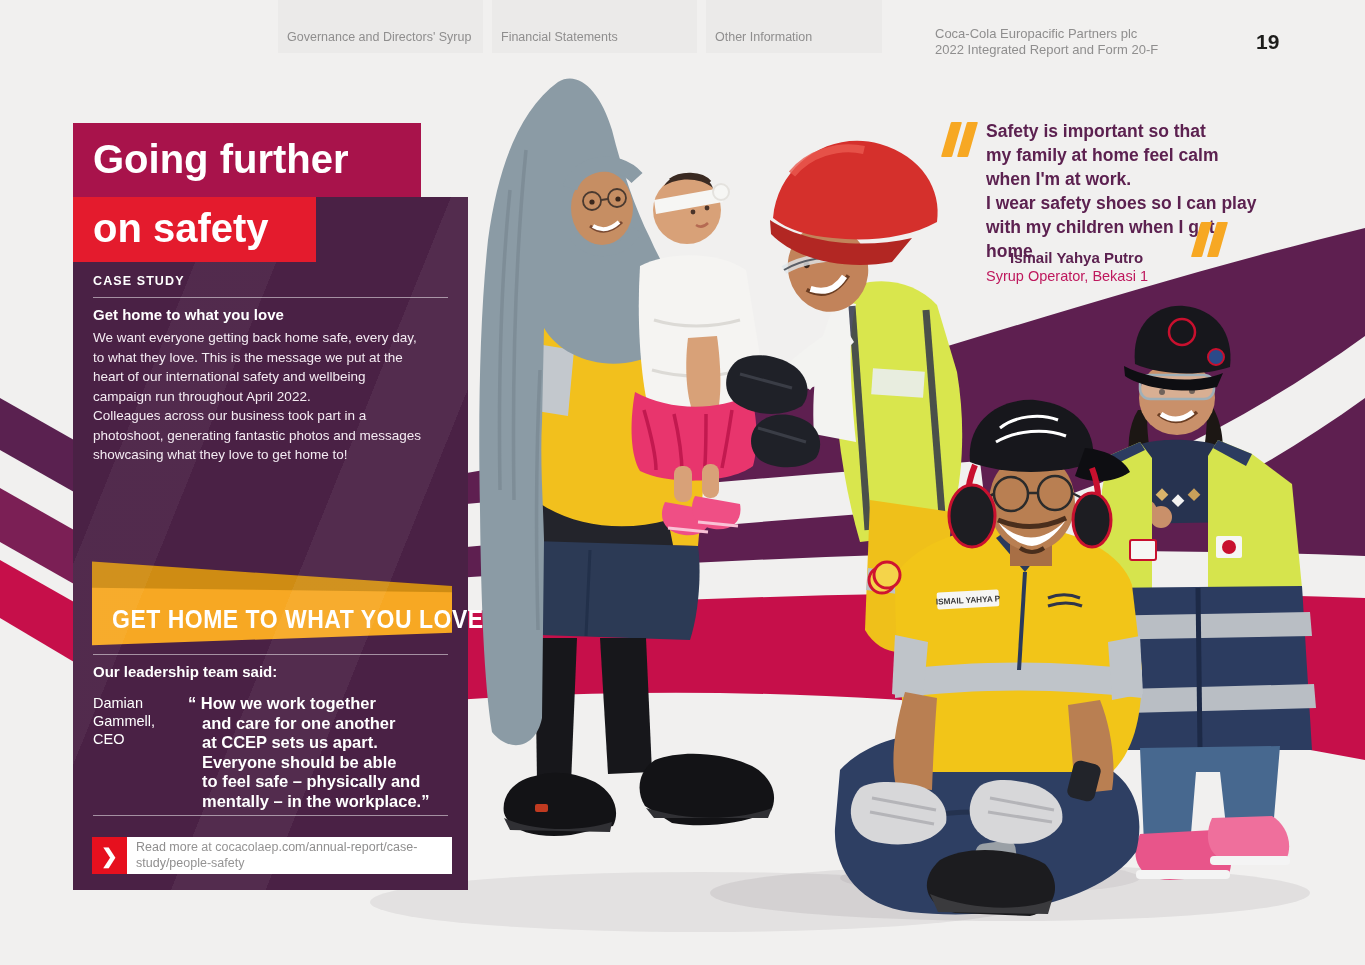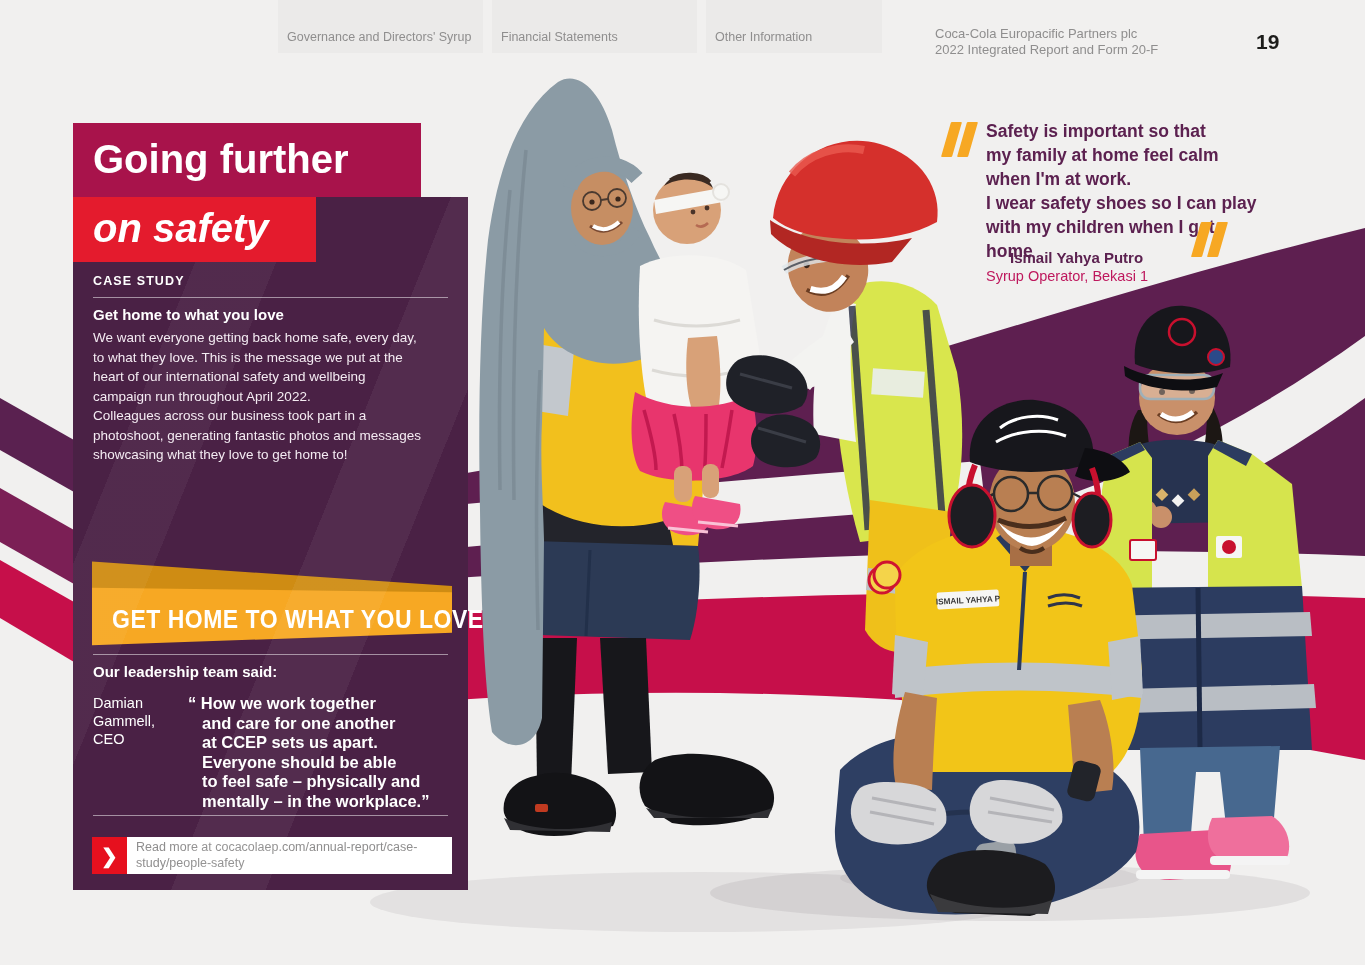--- a/index.html
+++ b/index.html
@@ -20,21 +20,21 @@
   .tab-g2 { left:492px; width:205px; height:53px; background:#ebeae9; }
   .tab-g3 { left:706px; width:176px; height:53px; background:#ebeae9; }
   .publisher { position:absolute; left:915px; top:26px; font-size:13px; line-height:16px; color:#8f8e8e;margin-left:20px; }
   .page-num { position:absolute; left:1256px; top:30px; font-size:21px; font-weight:bold; color:#1d1d1b; }
 
   
   .bar1 { position:absolute; left:73px; top:123px; width:348px; height:74px; background:#a8134b; }
   .bar2 { position:absolute; left:73px; top:197px; width:243px; height:65px; background:#e41b2d; z-index:6; }
   .bar1 span, .bar2 span { position:absolute; left:20px; color:#fff; font-weight:bold; font-size:40px; white-space:nowrap;text-align:center; }
   .bar1 span { top:50%; transform:translateY(-52%); }
-  .bar2 span { top:50%; transform:translateY(-54%);font-style:italic; }
+  .bar2 span { top:50%; transform:translateY(-54%); }
 
   
   .panel { position:absolute; left:73px; top:197px; width:395px; height:693px; background:#4a2145; z-index:5; color:#fff; }
   .panel::after { content:""; position:absolute; inset:0; pointer-events:none;
     background:linear-gradient(112deg, transparent 0 22%, rgba(255,255,255,0.045) 22% 34%, transparent 34% 56%, rgba(255,255,255,0.05) 56% 70%, transparent 70%); }
   .kicker { position:absolute; left:20px; top:77px; font-size:12.5px; font-weight:bold; letter-spacing:1.1px; }
   .hdiv { position:absolute; left:20px; right:20px; height:0; border-top:1px solid rgba(255,255,255,0.5); }
   .div1 { top:100px; } .div2 { top:457px; } .div3 { top:618px; }
   .cs-heading { position:absolute; left:20px; top:109px; font-size:15px; font-weight:bold; }
   .cs-body { position:absolute; left:20px; top:131px; width:360px; font-size:13.5px; line-height:19.5px; color:#f4ebf2; white-space:pre-line; }

